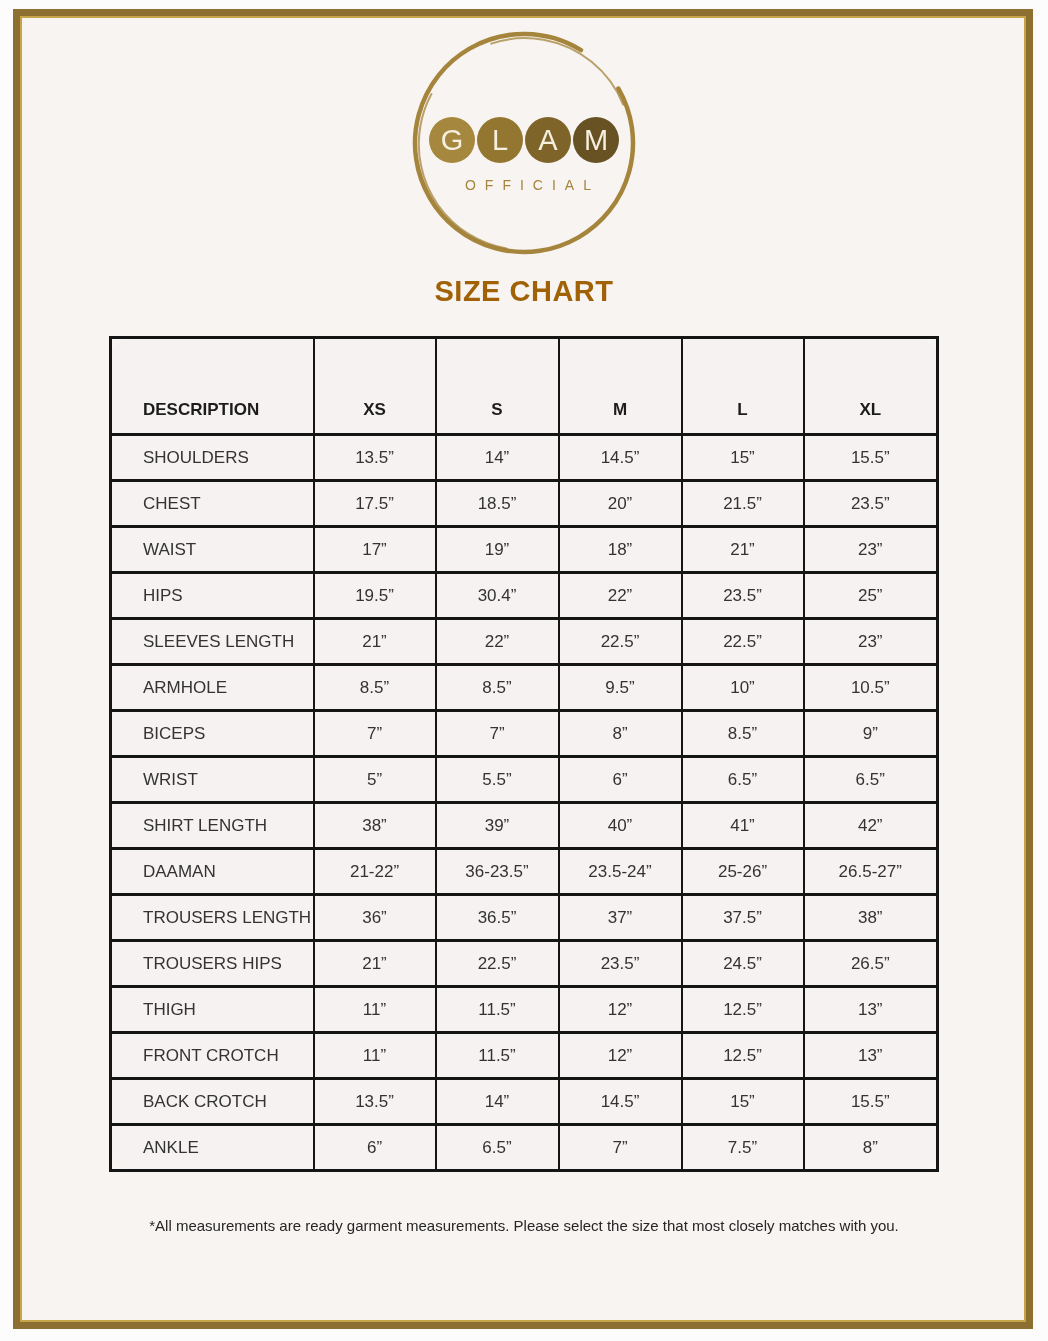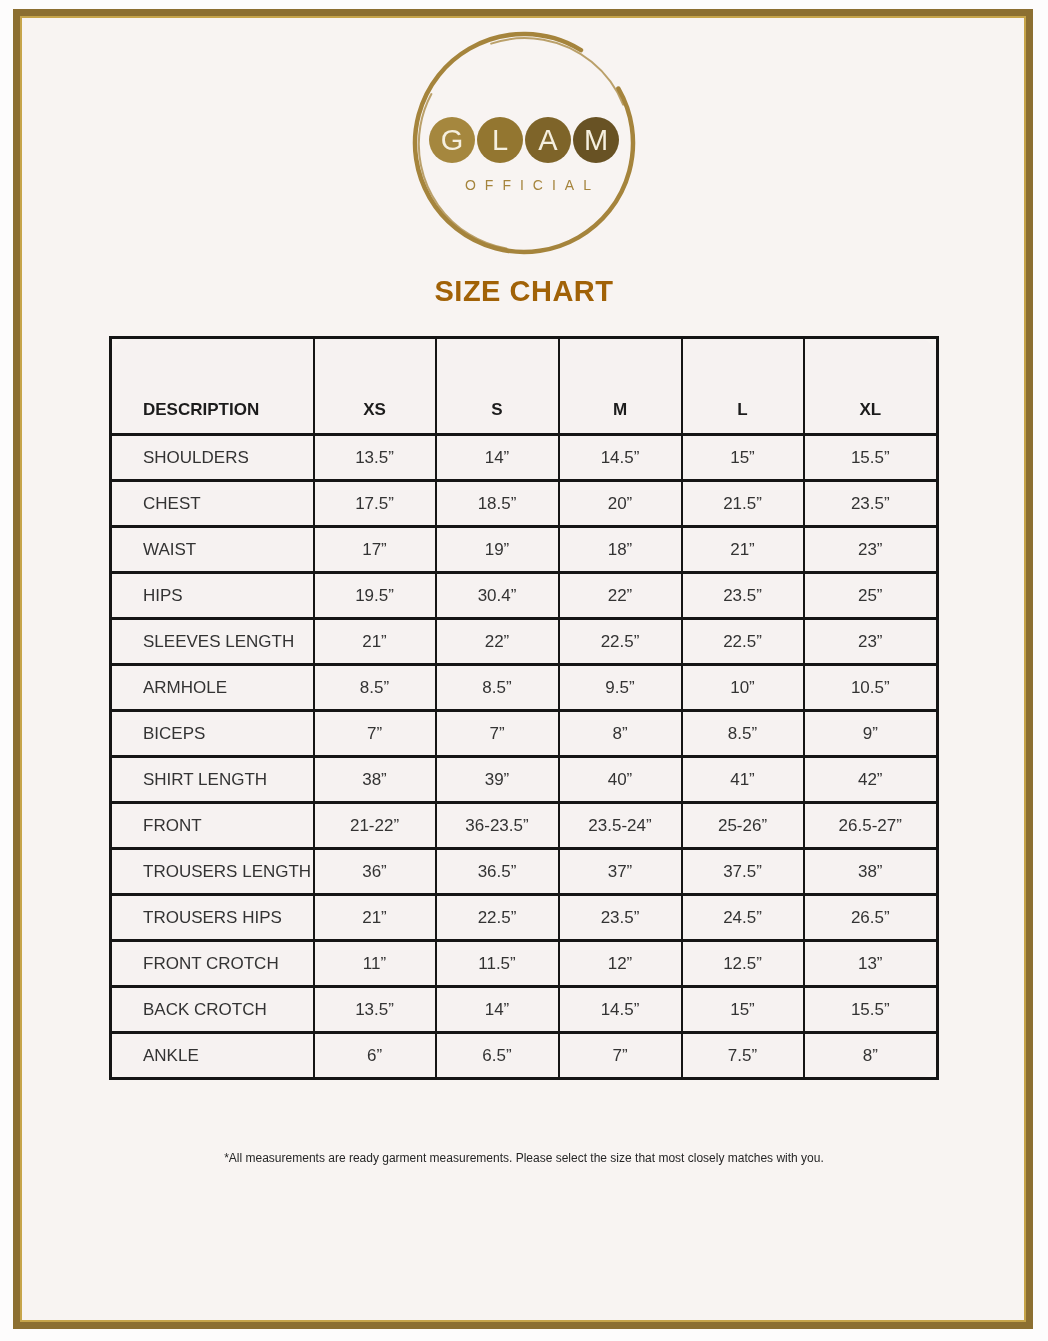--- a/index.html
+++ b/index.html
@@ -80,22 +80,22 @@
     font-weight:700;
     color:#1c1c1c;
   }
   table.size-chart td{height:43px;}
   table.size-chart .desc{
     text-align:left;
     padding-left:31px;
   }
   
   .footnote{
-    margin-top:64px;
-    font-size:12px;
+    margin-top:40px;
+    font-size:15px;
     line-height:28px;
     color:#262626;
   }
 </style>
 </head>
 <body>
 
 <div class="canvas">
   <div class="frame"></div>
 
@@ -187,29 +187,37 @@
           </tr>
           <tr>
             <td class="desc">BICEPS</td>
             <td>7”</td>
             <td>7”</td>
             <td>8”</td>
             <td>8.5”</td>
             <td>9”</td>
           </tr>
           <tr>
+            <td class="desc">WRIST</td>
+            <td>5”</td>
+            <td>5.5”</td>
+            <td>6”</td>
+            <td>6.5”</td>
+            <td>6.5”</td>
+          </tr>
+          <tr>
             <td class="desc">SHIRT LENGTH</td>
             <td>38”</td>
             <td>39”</td>
             <td>40”</td>
             <td>41”</td>
             <td>42”</td>
           </tr>
           <tr>
-            <td class="desc">FRONT</td>
+            <td class="desc">DAAMAN</td>
             <td>21-22”</td>
             <td>36-23.5”</td>
             <td>23.5-24”</td>
             <td>25-26”</td>
             <td>26.5-27”</td>
           </tr>
           <tr>
             <td class="desc">TROUSERS LENGTH</td>
             <td>36”</td>
             <td>36.5”</td>
@@ -219,20 +227,28 @@
           </tr>
           <tr>
             <td class="desc">TROUSERS HIPS</td>
             <td>21”</td>
             <td>22.5”</td>
             <td>23.5”</td>
             <td>24.5”</td>
             <td>26.5”</td>
           </tr>
           <tr>
+            <td class="desc">THIGH</td>
+            <td>11”</td>
+            <td>11.5”</td>
+            <td>12”</td>
+            <td>12.5”</td>
+            <td>13”</td>
+          </tr>
+          <tr>
             <td class="desc">FRONT CROTCH</td>
             <td>11”</td>
             <td>11.5”</td>
             <td>12”</td>
             <td>12.5”</td>
             <td>13”</td>
           </tr>
           <tr>
             <td class="desc">BACK CROTCH</td>
             <td>13.5”</td>

